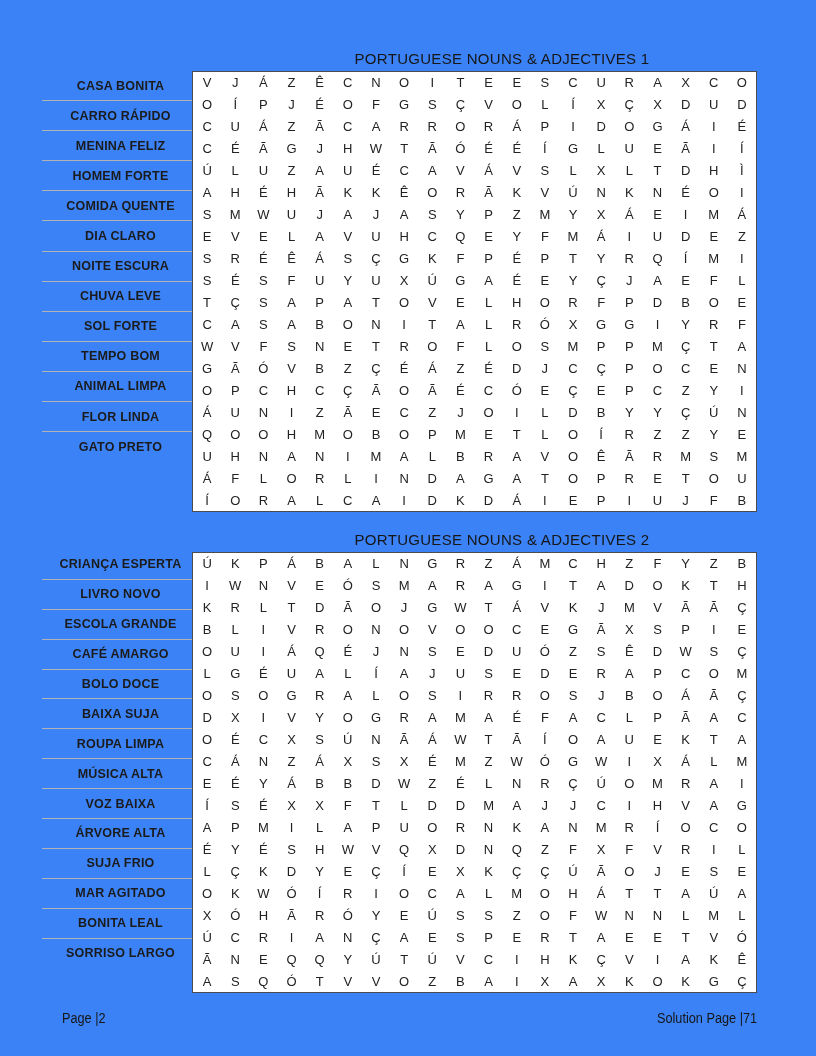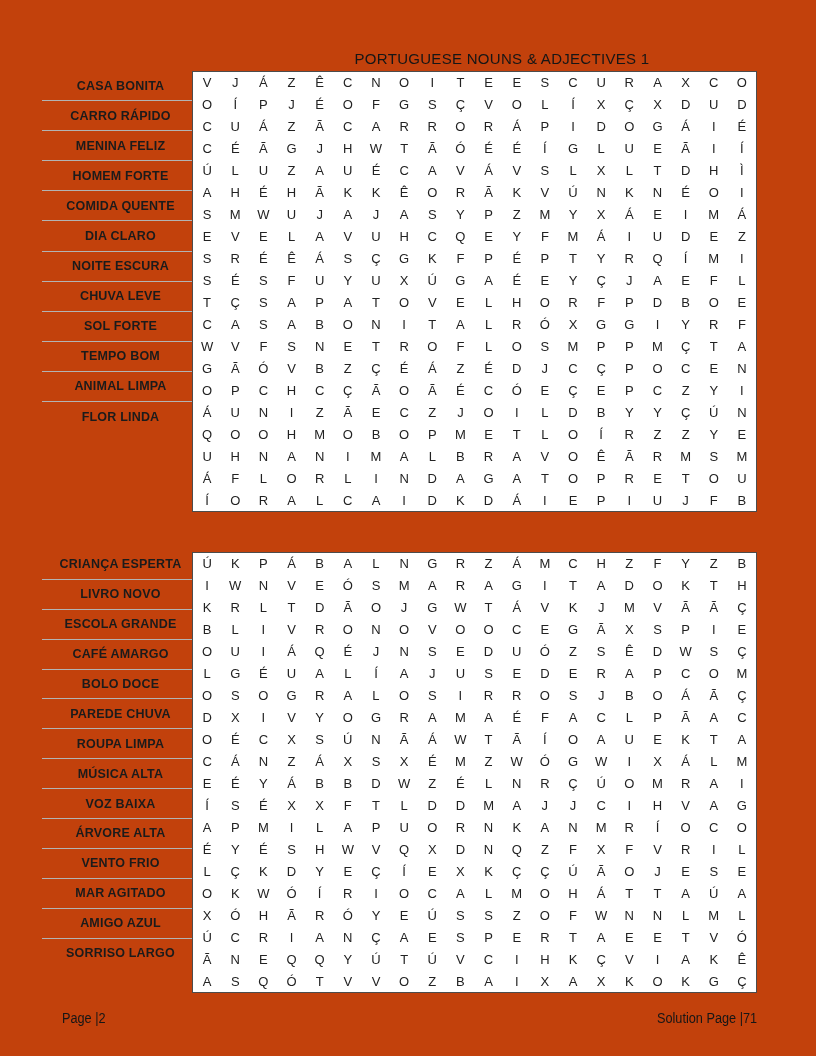--- a/index.html
+++ b/index.html
@@ -1,21 +1,21 @@
 <!DOCTYPE html>
 <html><head>
 <meta charset="utf-8">
 <style>
   html, body { margin: 0; padding: 0; background: #e8e8e8; }
   .page {
     position: relative;
     width: 816px;
     height: 1056px;
     margin: 0 auto;
-    background: #c2410c;
+    background: #3b82f6;
     font-family: "Liberation Sans", sans-serif;
     color: #1b1b1b;
     overflow: hidden;
   }
   .puzzle-title {
     position: absolute;
     left: 278px;
     width: 448px;
     text-align: center;
     font-size: 15px;
@@ -101,20 +101,21 @@
       <div class="word-item">MENINA FELIZ</div>
       <div class="word-item">HOMEM FORTE</div>
       <div class="word-item">COMIDA QUENTE</div>
       <div class="word-item">DIA CLARO</div>
       <div class="word-item">NOITE ESCURA</div>
       <div class="word-item">CHUVA LEVE</div>
       <div class="word-item">SOL FORTE</div>
       <div class="word-item">TEMPO BOM</div>
       <div class="word-item">ANIMAL LIMPA</div>
       <div class="word-item">FLOR LINDA</div>
+      <div class="word-item">GATO PRETO</div>
     </div>
 
   <div class="letter-grid grid-1">
       <span class="grid-cell">V</span>
       <span class="grid-cell">J</span>
       <span class="grid-cell">Á</span>
       <span class="grid-cell">Z</span>
       <span class="grid-cell">Ê</span>
       <span class="grid-cell">C</span>
       <span class="grid-cell">N</span>
@@ -506,35 +507,36 @@
       <span class="grid-cell">I</span>
       <span class="grid-cell">E</span>
       <span class="grid-cell">P</span>
       <span class="grid-cell">I</span>
       <span class="grid-cell">U</span>
       <span class="grid-cell">J</span>
       <span class="grid-cell">F</span>
       <span class="grid-cell">B</span>
     </div>
 
+  <div class="puzzle-title title-2">PORTUGUESE NOUNS &amp; ADJECTIVES 2</div>
 
   <div class="word-list list-2">
       <div class="word-item">CRIANÇA ESPERTA</div>
       <div class="word-item">LIVRO NOVO</div>
       <div class="word-item">ESCOLA GRANDE</div>
       <div class="word-item">CAFÉ AMARGO</div>
       <div class="word-item">BOLO DOCE</div>
-      <div class="word-item">PAREDE CHUVA</div>
+      <div class="word-item">BAIXA SUJA</div>
       <div class="word-item">ROUPA LIMPA</div>
       <div class="word-item">MÚSICA ALTA</div>
       <div class="word-item">VOZ BAIXA</div>
       <div class="word-item">ÁRVORE ALTA</div>
-      <div class="word-item">VENTO FRIO</div>
+      <div class="word-item">SUJA FRIO</div>
       <div class="word-item">MAR AGITADO</div>
-      <div class="word-item">AMIGO AZUL</div>
+      <div class="word-item">BONITA LEAL</div>
       <div class="word-item">SORRISO LARGO</div>
     </div>
 
   <div class="letter-grid grid-2">
       <span class="grid-cell">Ú</span>
       <span class="grid-cell">K</span>
       <span class="grid-cell">P</span>
       <span class="grid-cell">Á</span>
       <span class="grid-cell">B</span>
       <span class="grid-cell">A</span>

